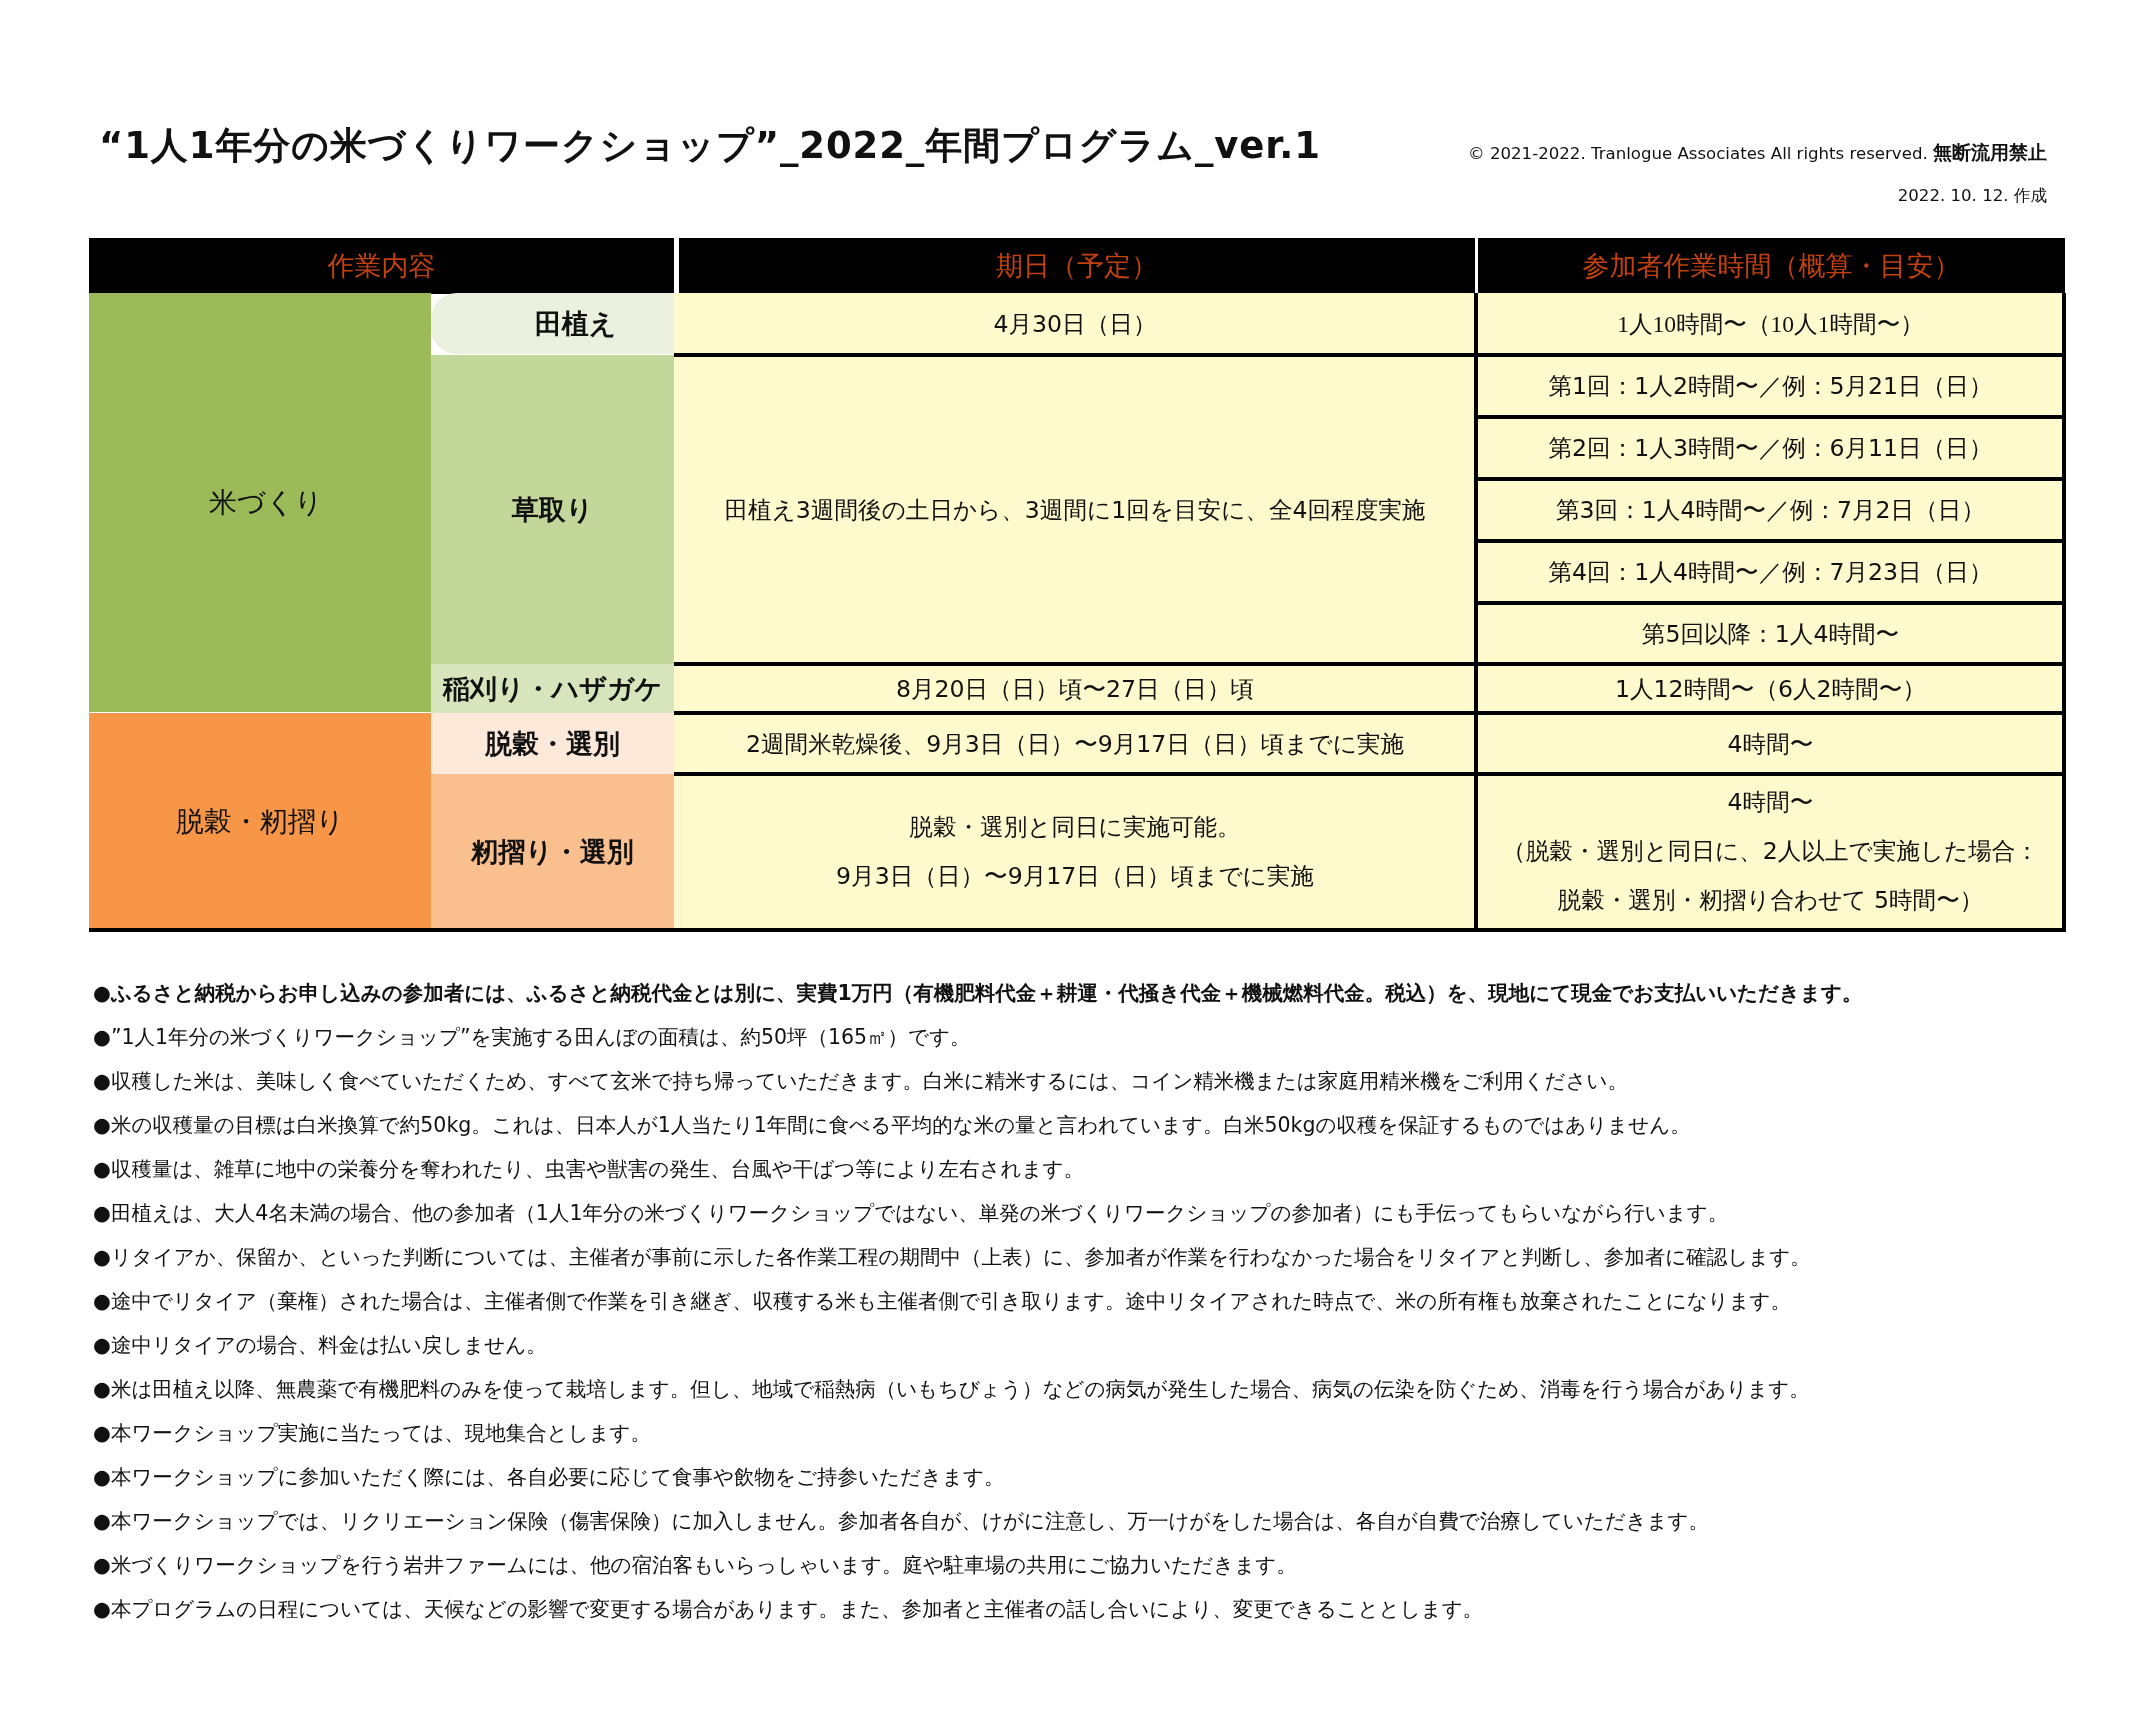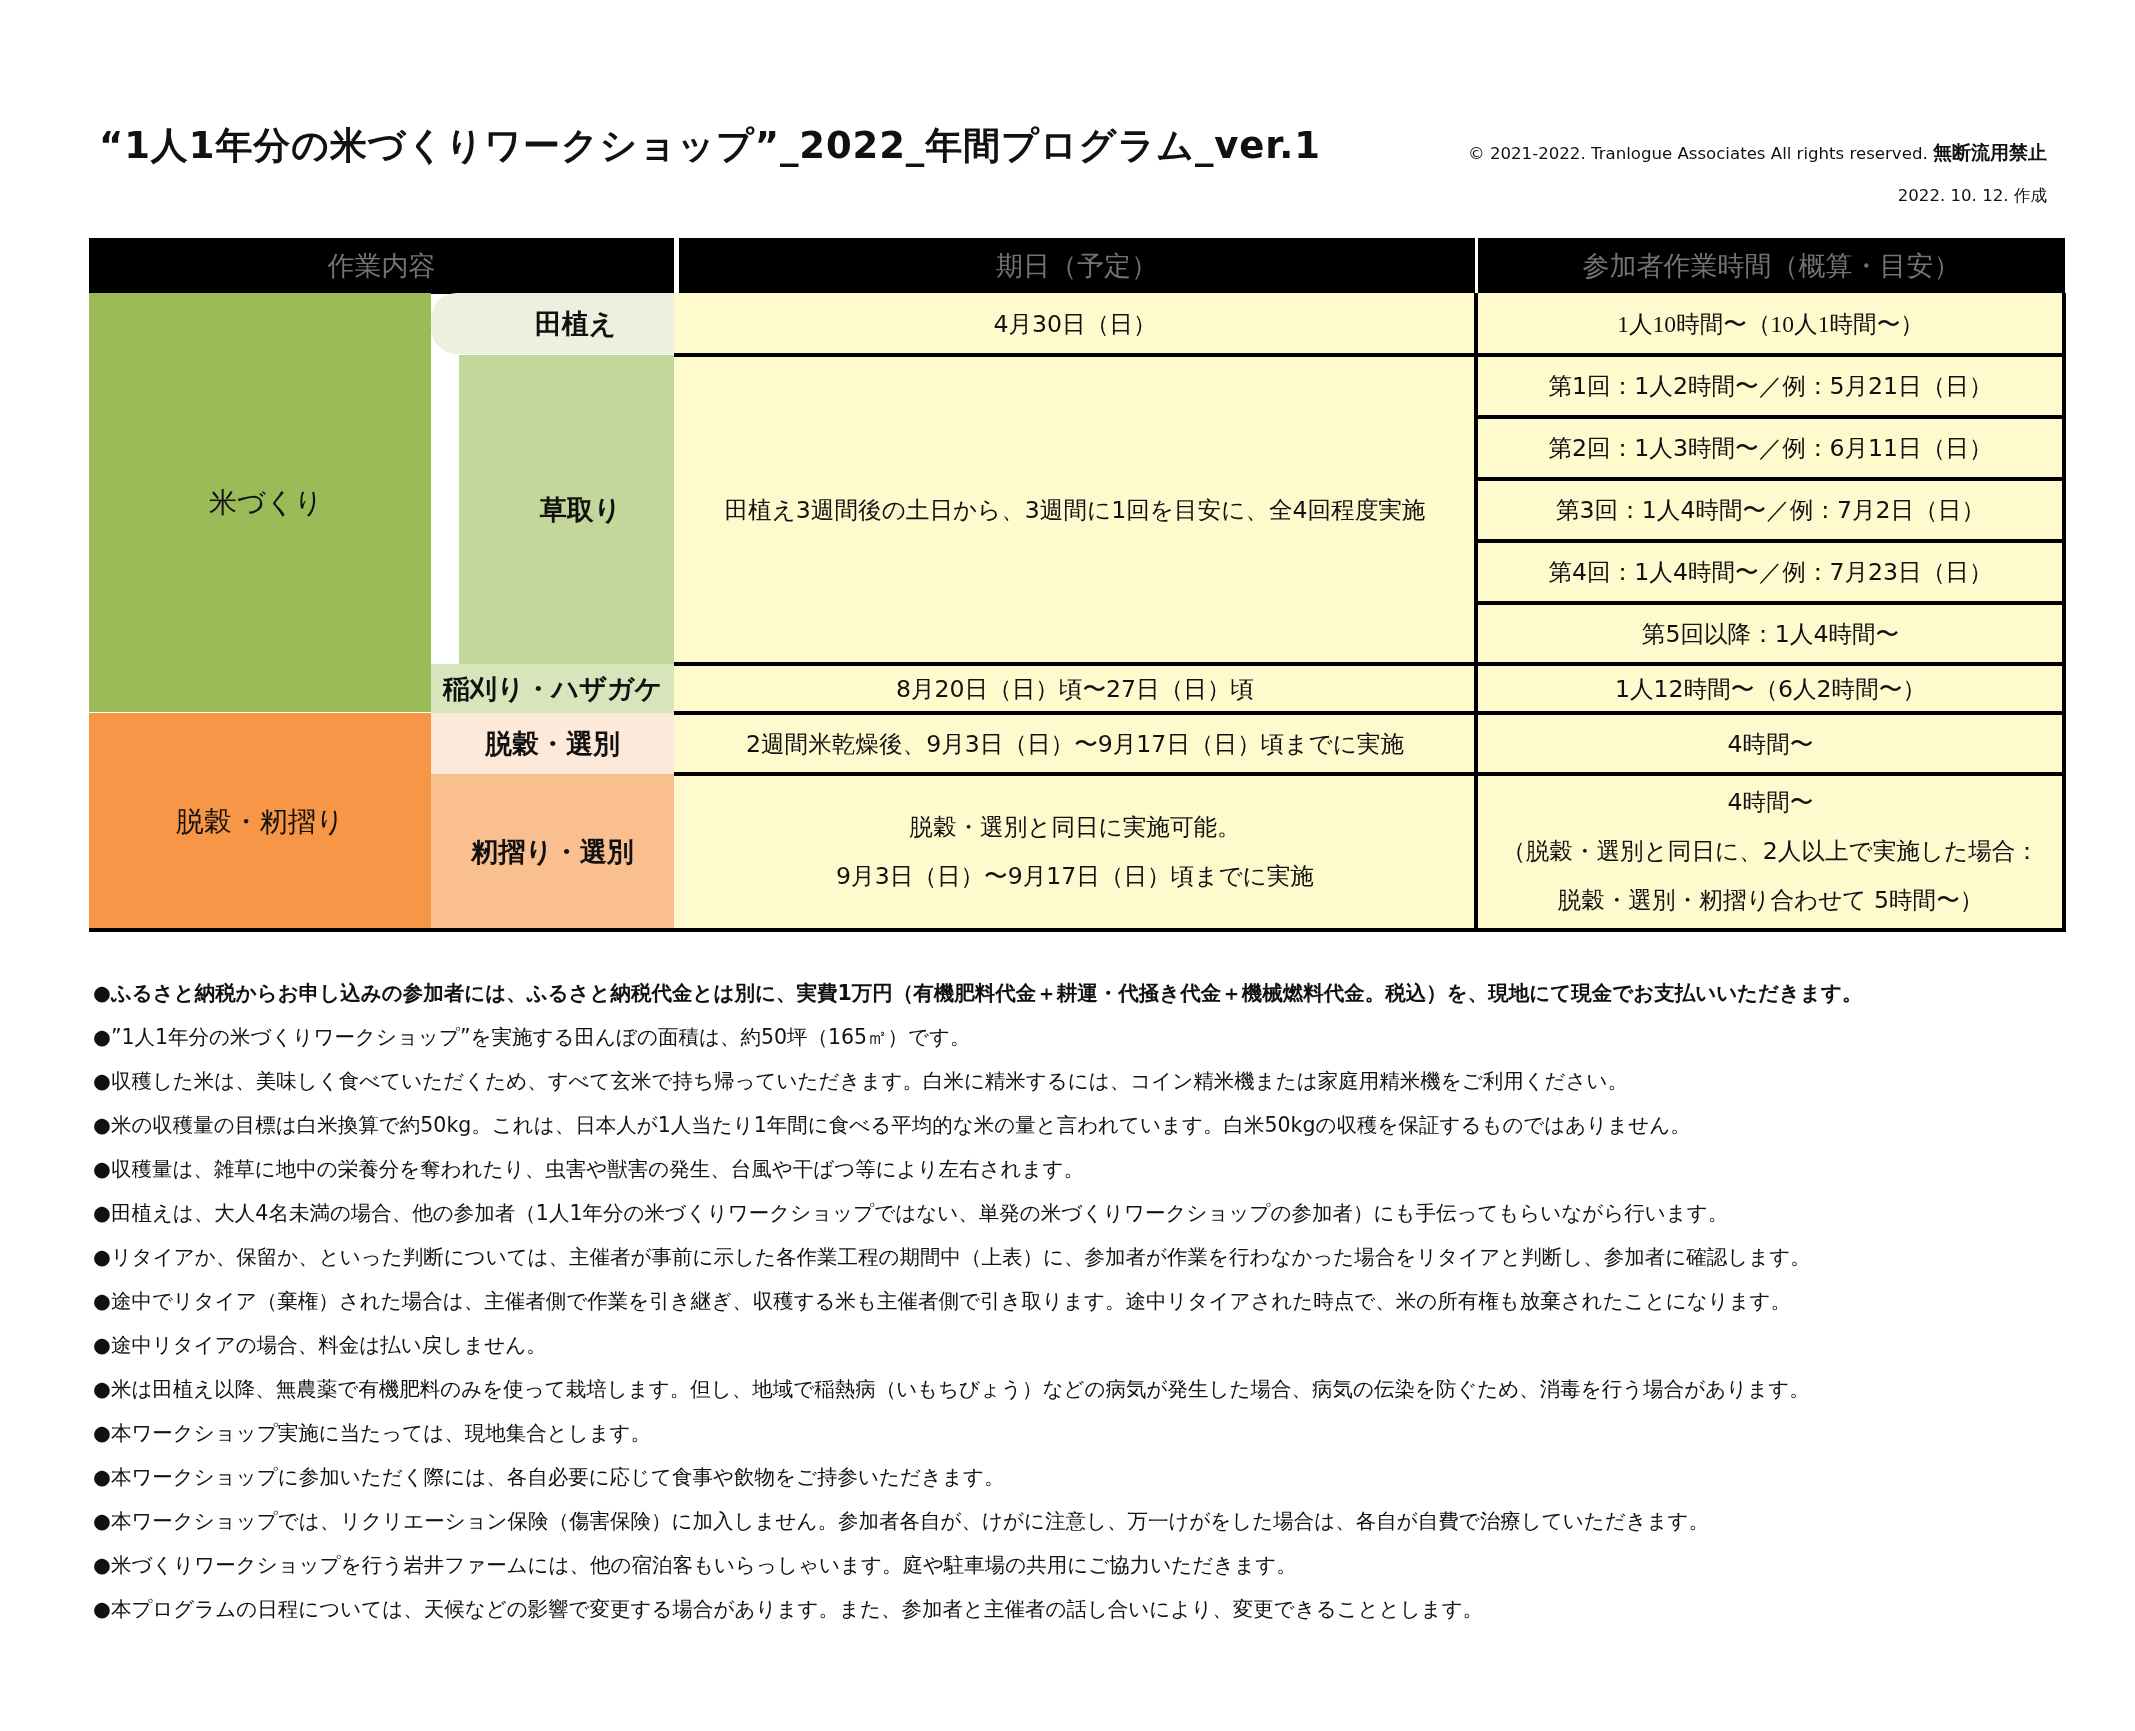--- a/index.html
+++ b/index.html
@@ -2,21 +2,21 @@
 <html style="font-size:14px"><head>
 <meta charset="utf-8">
 <style>
   html,body{margin:0;padding:0;background:#ffffff;}
   body{width:2136px;height:1731px;position:relative;overflow:hidden;font-family:"DejaVu Sans",sans-serif;color:#111;}
   .title{position:absolute;left:99px;top:121px;font-size:37px;font-weight:bold;letter-spacing:0.9px;white-space:nowrap;}
   .copyright{position:absolute;right:89px;top:140px;font-size:16.6px;white-space:nowrap;}
   .copyright b{font-size:19px;font-weight:bold;}
   .created{position:absolute;right:89px;top:185px;font-size:16.6px;white-space:nowrap;}
   .cell{position:absolute;box-sizing:border-box;display:flex;align-items:center;justify-content:center;text-align:center;font-size:23.6px;}
-  .hdr{background:#000;color:#737373;font-size:27px;}
+  .hdr{background:#000;color:#c2410c;font-size:27px;}
   .g1{background:#9bbb59;font-size:28px;padding-left:12px;}
   .g2{background:#c4d79b;font-size:27px;font-weight:bold;}
   .g3{background:#ebf1de;font-size:27px;font-weight:bold;}
   .g4{background:#d8e4bc;font-size:27px;font-weight:bold;}
   .o1{background:#f79646;font-size:28px;}
   .o2{background:#fde9d9;font-size:27px;font-weight:bold;}
   .o3{background:#fabf8f;font-size:27px;font-weight:bold;}
   .y{background:#fffacd;}
   .hline{position:absolute;background:#000;height:4.4px;}
   .vline{position:absolute;background:#000;width:4.4px;}
@@ -35,21 +35,21 @@
 <div>
 
   <div class="cell hdr" style="left:89px;top:238px;width:585px;height:56px;">作業内容</div>
   <div class="cell hdr" style="left:679px;top:238px;width:796px;height:56px;">期日（予定）</div>
   <div class="cell hdr" style="left:1478px;top:238px;width:587px;height:56px;">参加者作業時間（概算・目安）</div>
 
   <div class="cell g1" style="left:89px;top:293px;width:342px;height:419px;">米づくり</div>
   <div class="cell o1" style="left:89px;top:713px;width:342px;height:217px;">脱穀・籾摺り</div>
 
   <div class="cell g3" style="left:431px;top:293px;width:289px;height:61px;border-radius:26px;">田植え</div>
-  <div class="cell g2" style="left:431px;top:355px;width:243px;height:309px;margin-left:28px;">草取り</div>
+  <div class="cell g2" style="left:431px;top:355px;width:243px;height:309px;">草取り</div>
   <div class="cell g4" style="left:431px;top:664px;width:243px;height:49px;">稲刈り・ハザガケ</div>
   <div class="cell o2" style="left:431px;top:713px;width:243px;height:61px;">脱穀・選別</div>
   <div class="cell o3" style="left:431px;top:774px;width:243px;height:155px;">籾摺り・選別</div>
 
   <div class="cell y" style="left:674px;top:293px;width:802px;height:61px;">4月30日（日）</div>
   <div class="cell y" style="left:674px;top:355px;width:802px;height:309px;">田植え3週間後の土日から、3週間に1回を目安に、全4回程度実施</div>
   <div class="cell y" style="left:674px;top:664px;width:802px;height:49px;">8月20日（日）頃〜27日（日）頃</div>
   <div class="cell y" style="left:674px;top:713px;width:802px;height:61px;">2週間米乾燥後、9月3日（日）〜9月17日（日）頃までに実施</div>
   <div class="cell y multi" style="left:674px;top:774px;width:802px;height:155px;">
     <div>脱穀・選別と同日に実施可能。</div>

